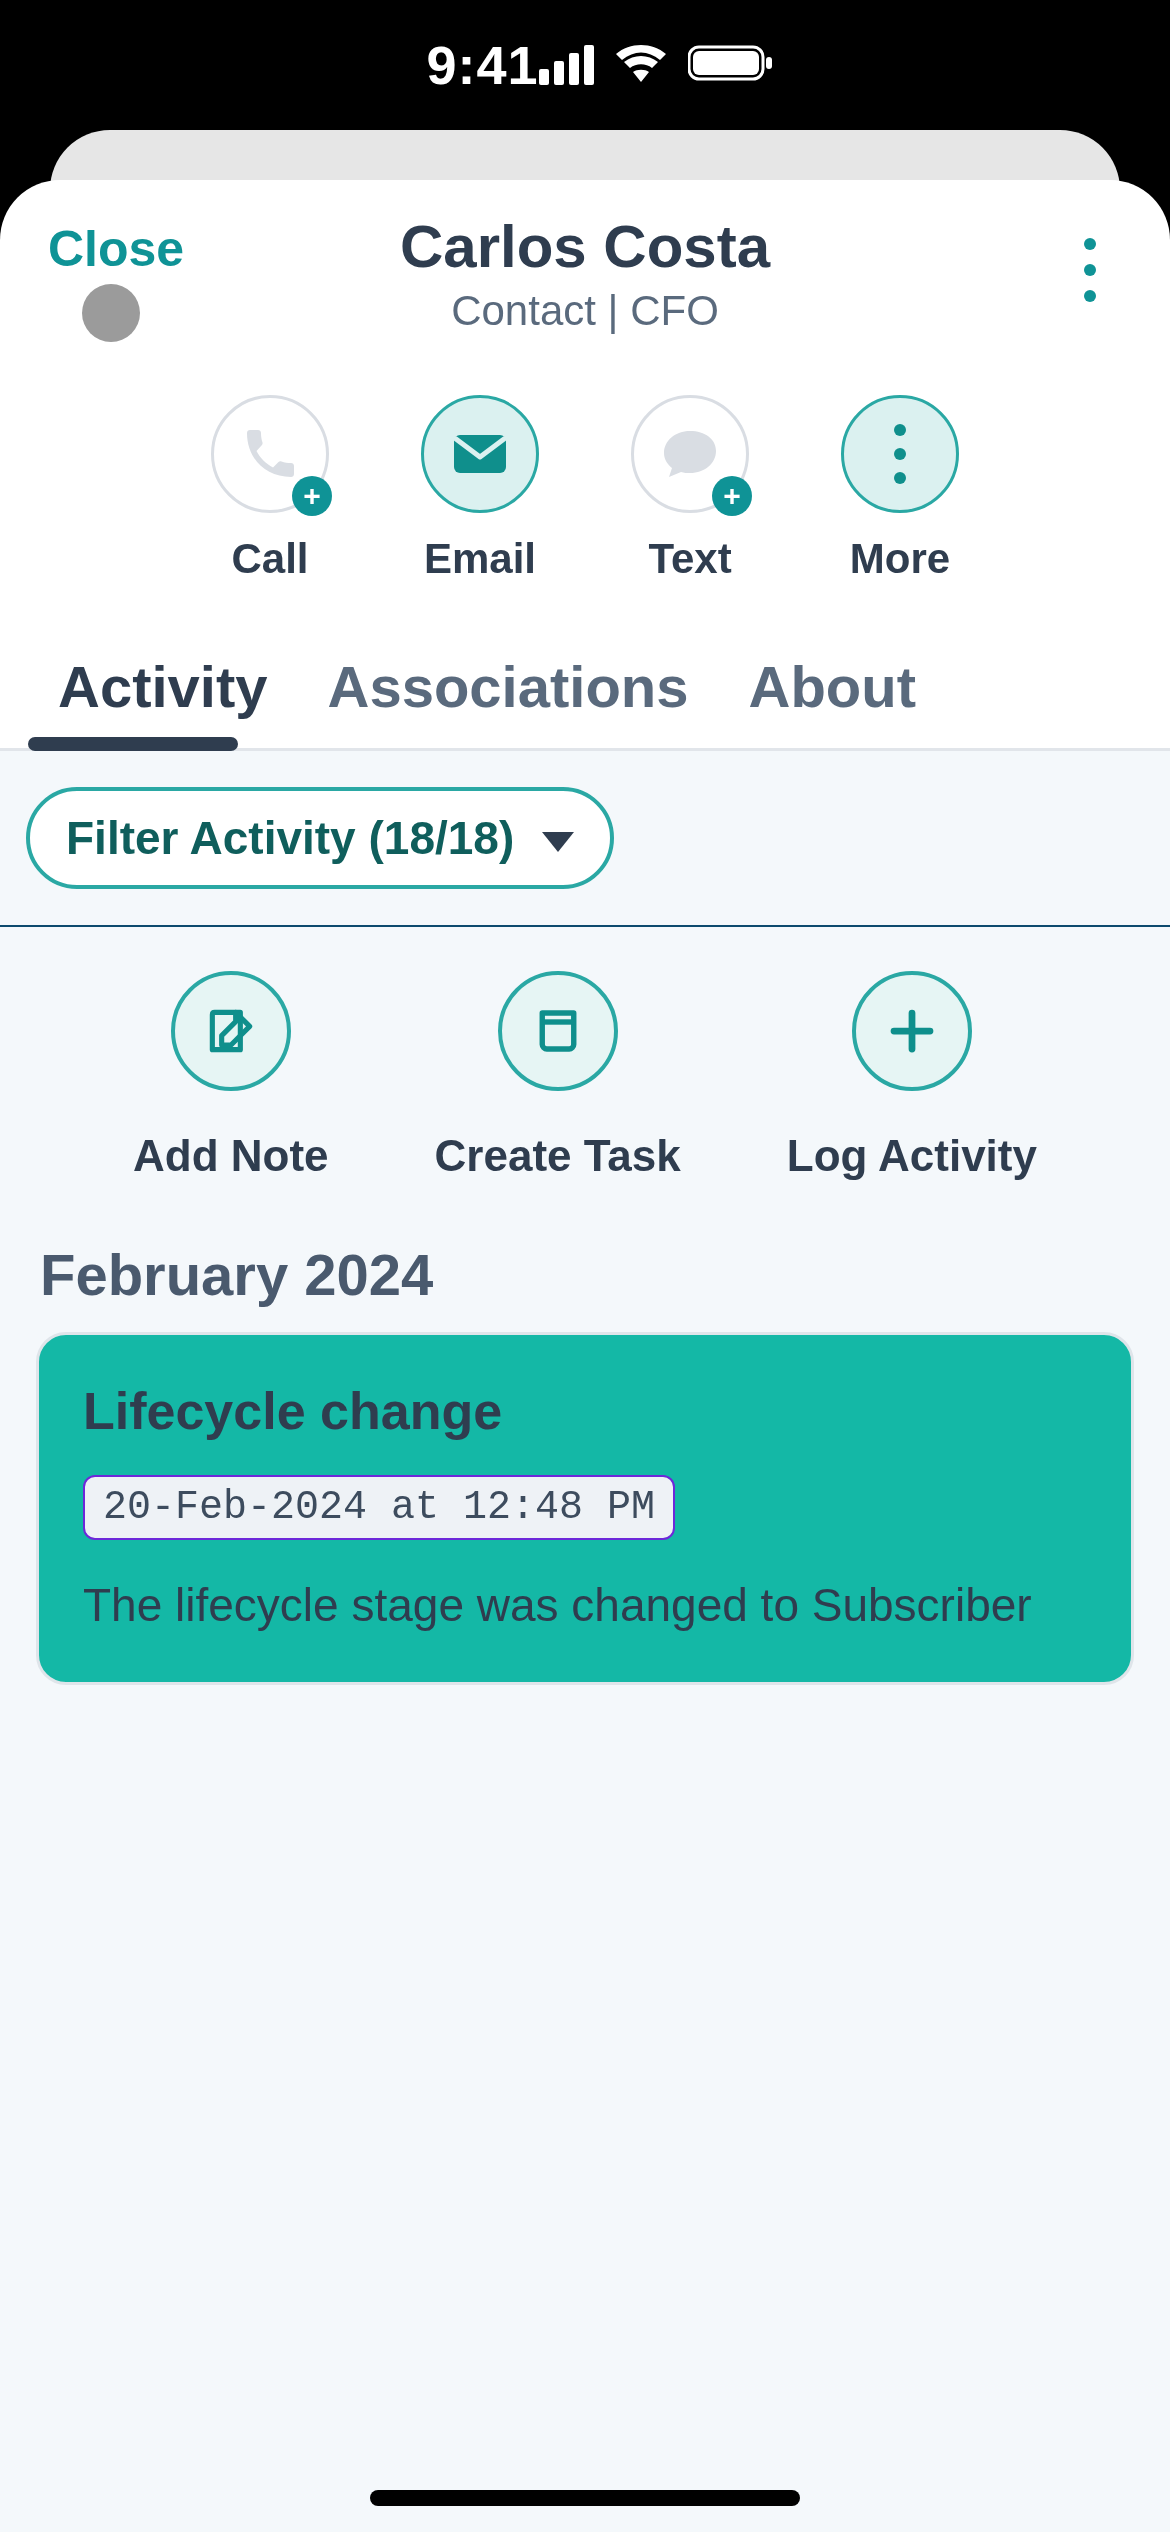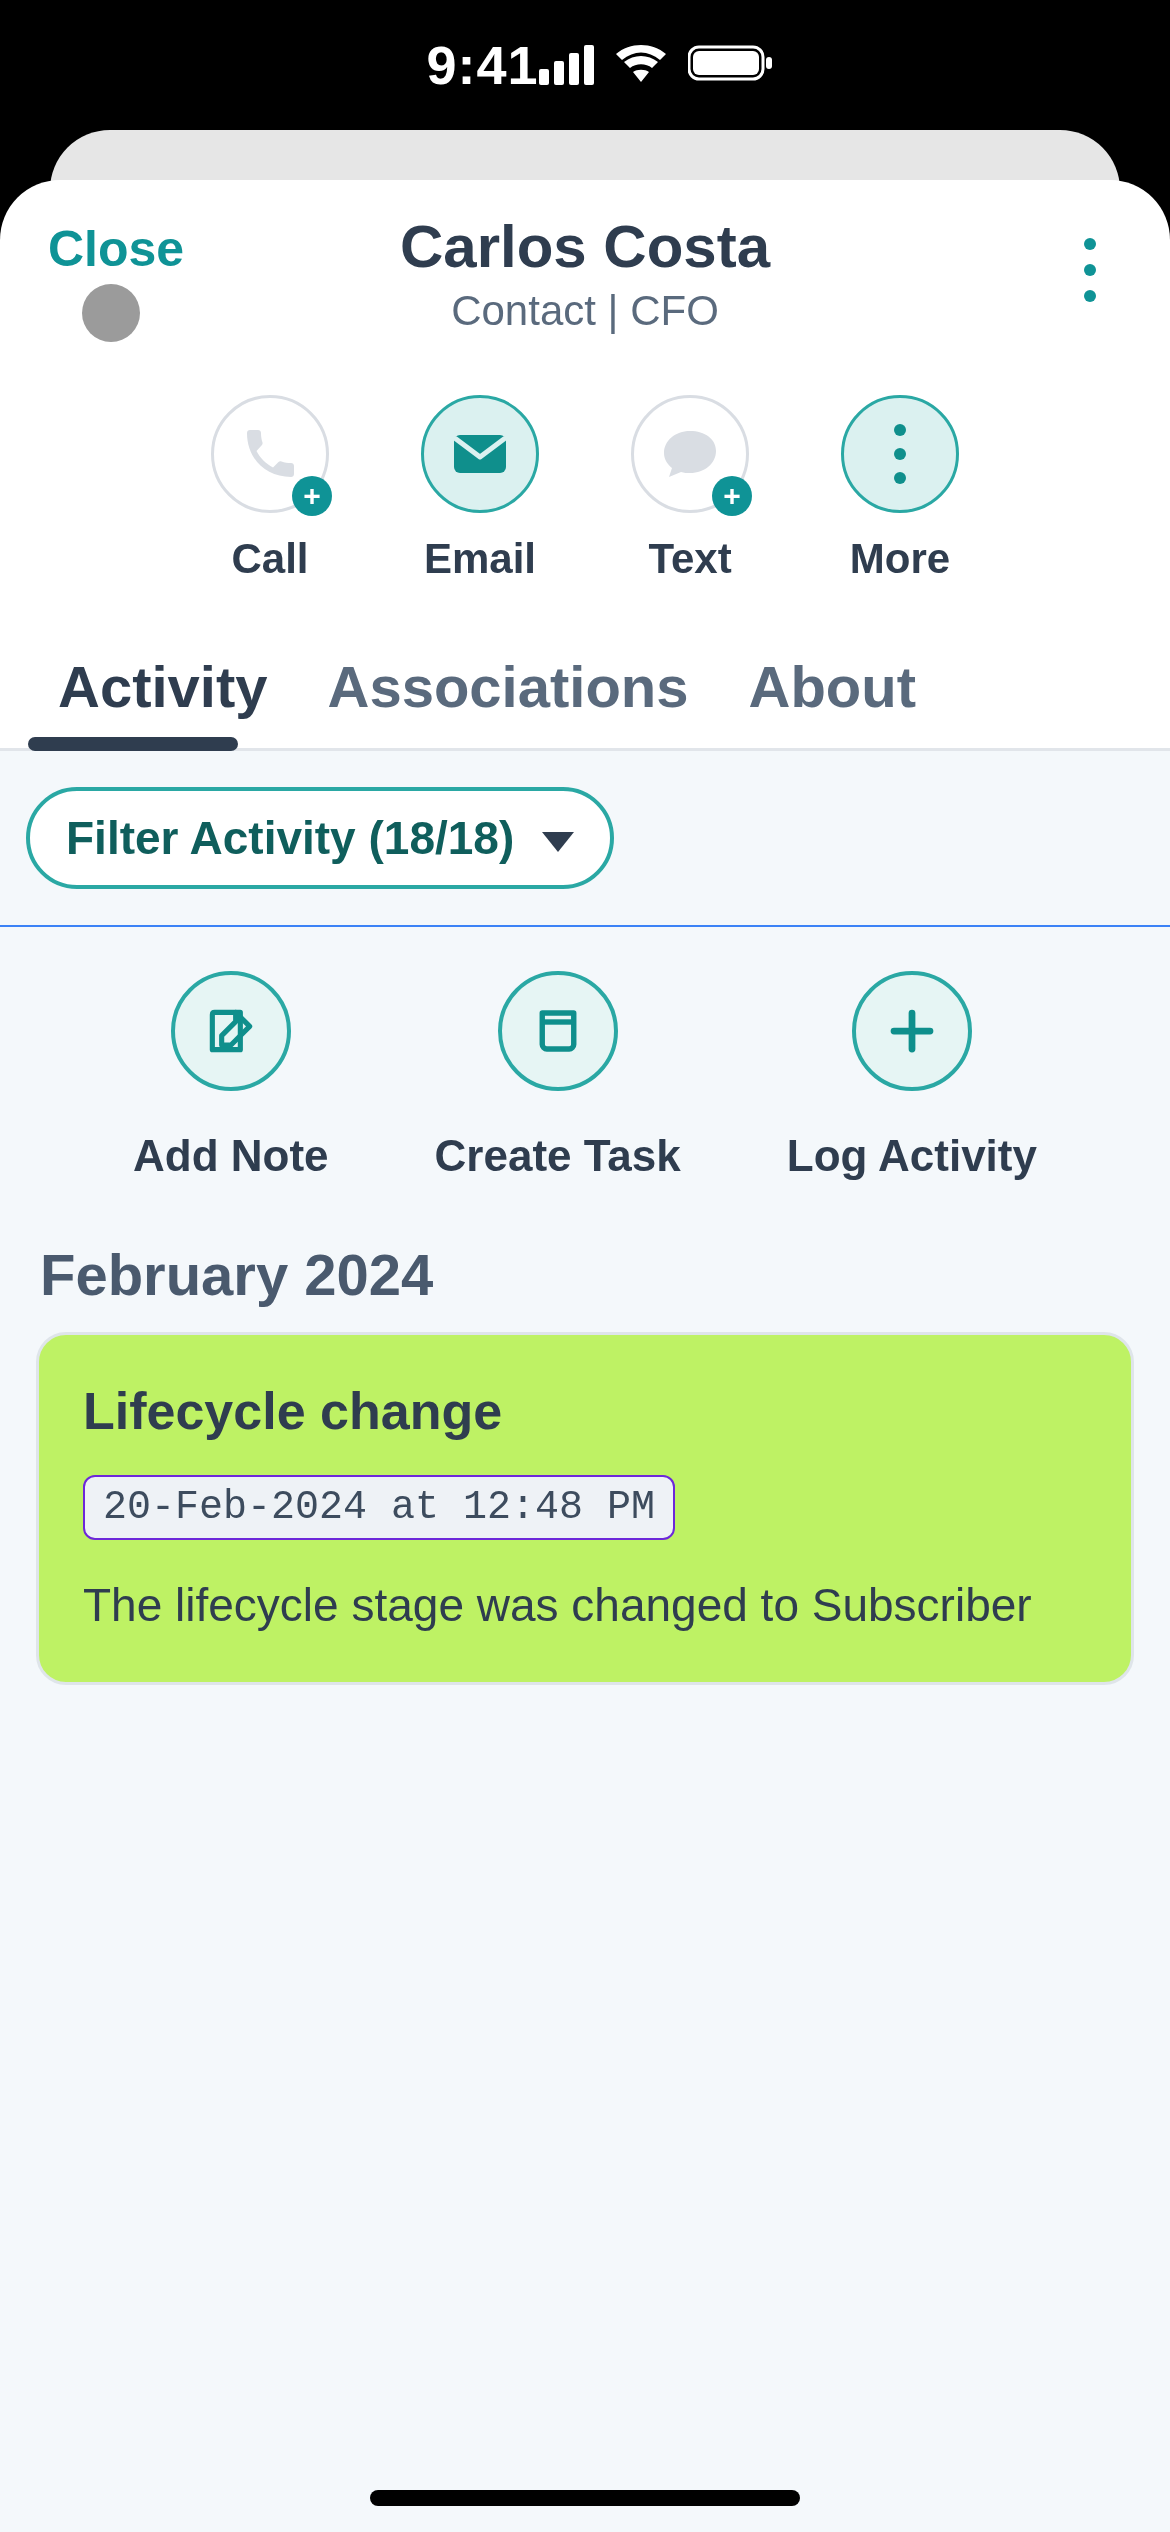--- a/index.html
+++ b/index.html
@@ -45,32 +45,32 @@
 
   
   .tabs { display:flex; gap:60px; margin-top:70px; padding: 0 58px; border-bottom:3px solid #e1e5ea; }
   .tab { font-size:58px; font-weight:600; color:#5a6a7d; padding-bottom:28px; position:relative; }
   .tab.active { color:#2f3d4f; }
   .tab.active::after { content:""; position:absolute; left:-30px; right:0; bottom:-3px; height:14px; background:#2f3d4f; border-radius:8px; width:210px; }
 
   
   .content { flex:1; background:#f4f8fb; overflow:auto; }
 
-  .filter-wrap { padding:36px 26px; background:#f4f8fb; border-bottom:2px solid #3b82f6; }
+  .filter-wrap { padding:36px 26px; background:#f4f8fb; border-bottom:2px solid #0c4a6e; }
   .filter-pill { display:inline-flex; align-items:center; gap:20px; border:4px solid #2aa8a4; color:#0f5e5c; background:#fff; border-radius:70px; padding:20px 36px; font-size:46px; font-weight:600; }
   .chev { width:0; height:0; border-left:16px solid transparent; border-right:16px solid transparent; border-top:20px solid #2f3d4f; margin-left:8px; position:relative; top:4px; }
 
   .quick-actions { display:flex; justify-content:space-around; padding:44px 80px 32px; }
   .quick-item { display:flex; flex-direction:column; align-items:center; gap:40px; }
   .quick-circle { width:120px; height:120px; border-radius:50%; border:4px solid #2aa8a4; background:#e6f5f4; display:flex; align-items:center; justify-content:center; }
   .quick-label { font-size:44px; font-weight:600; color:#2f3d4f; }
 
   .section-heading { font-size:58px; font-weight:600; color:#4a5a6e; padding: 28px 40px 24px; }
 
-  .card { margin:0 36px 40px; border:3px solid #dfe5ea; background:#bef264; border-radius:30px; padding:46px 44px; }
+  .card { margin:0 36px 40px; border:3px solid #dfe5ea; background:#14b8a6; border-radius:30px; padding:46px 44px; }
   .card-title { font-size:52px; font-weight:700; color:#2f3d4f; }
   .card-date { display:inline-block; margin-top:34px; background:#eef2f6; border:2px solid #6d28d9; border-radius:12px; padding:8px 18px; font-size:40px; color:#3d4c5e; font-weight:500;font-family:Liberation Mono, monospace; }
   .card-body { margin-top:34px; font-size:46px; color:#2f3d4f; line-height:1.35; }
 
   
   .home-indicator { position:absolute; bottom:26px; left:50%; transform:translateX(-50%); width:430px; height:16px; background:#000; border-radius:20px; }
 </style>
 </head>
 <body>
 

